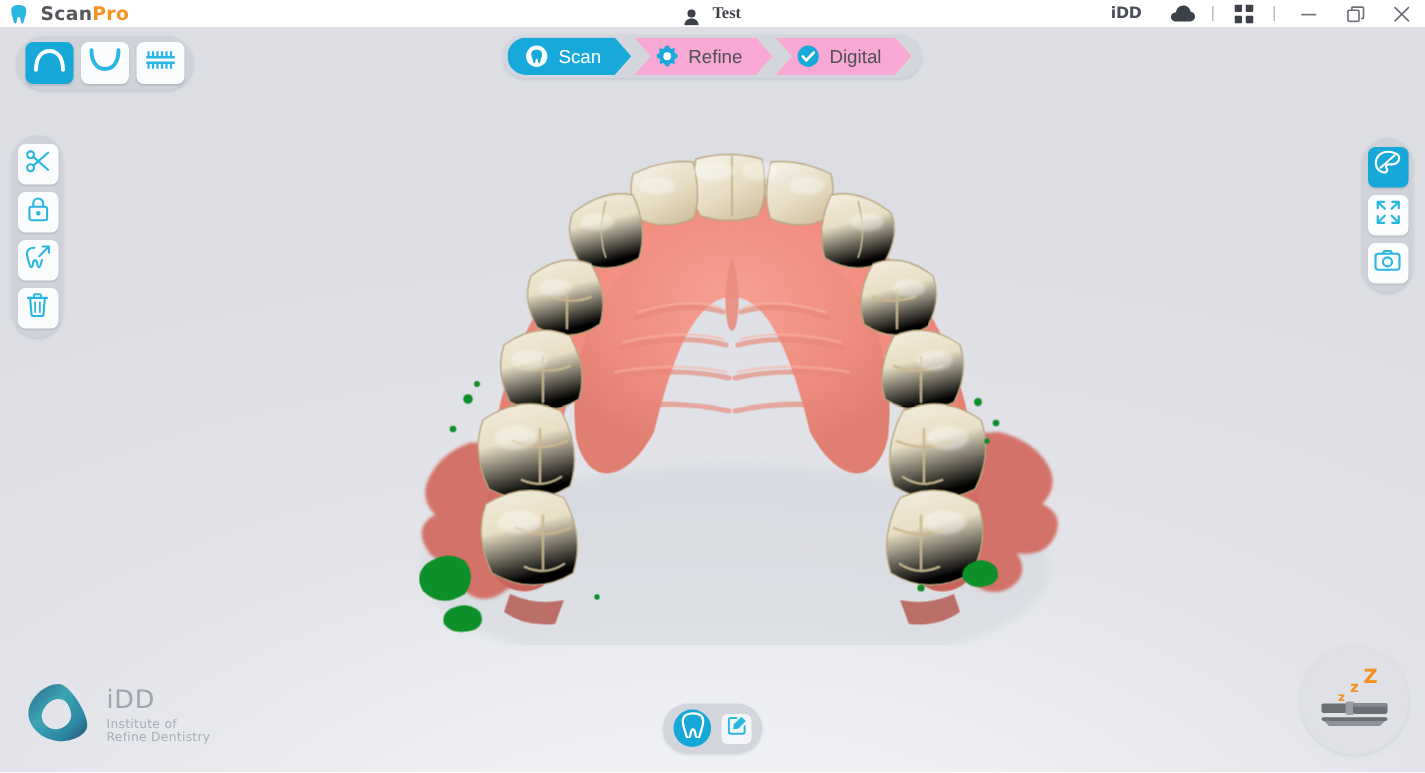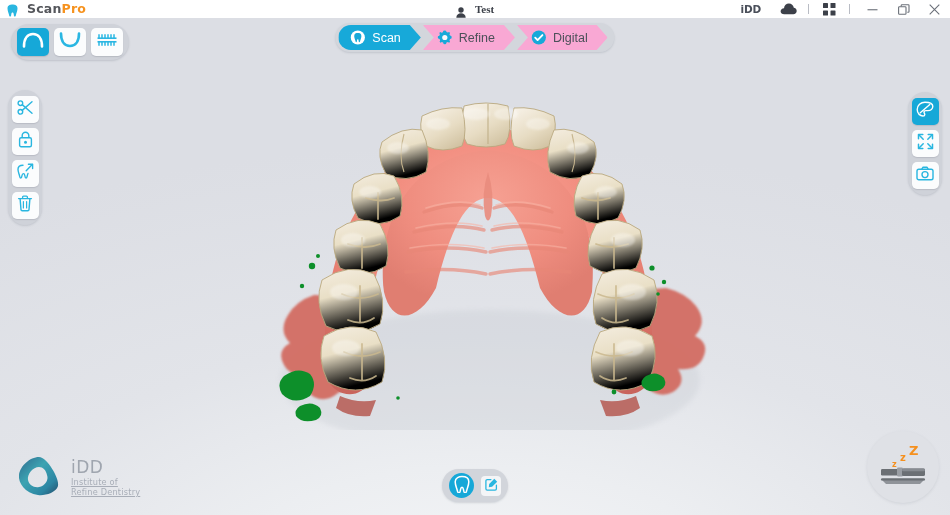--- a/index.html
+++ b/index.html
@@ -227,21 +227,20 @@
     color: #9aa0aa;
     letter-spacing: 0.5px;
     font-family: "DejaVu Sans", sans-serif;
   }
   .idd-sub {
     font-size: 8.2px;
     color: #a3a9b3;
     letter-spacing: 0.2px;
     margin-top: 1px;
     font-family: "DejaVu Sans", sans-serif;
-    text-decoration: underline;
   }
 
   
   .bottom-pill {
     position: absolute;
     left: 50%;
     transform: translateX(-50%);
     bottom: 13px;
     height: 33px;
     background: #d2d5db;

